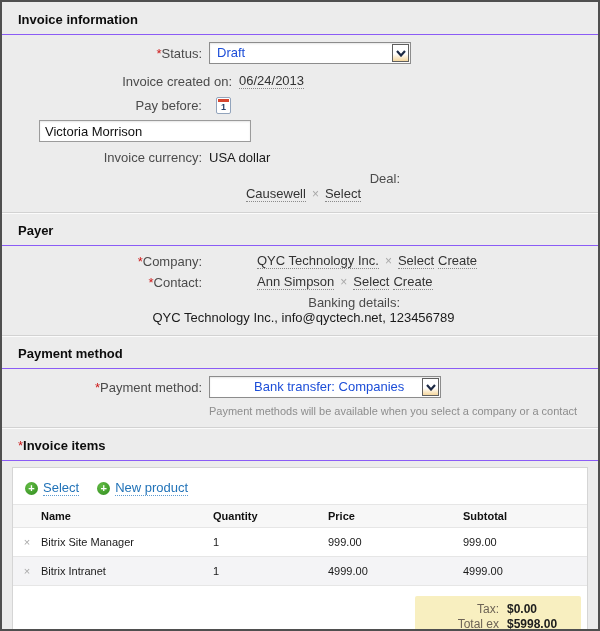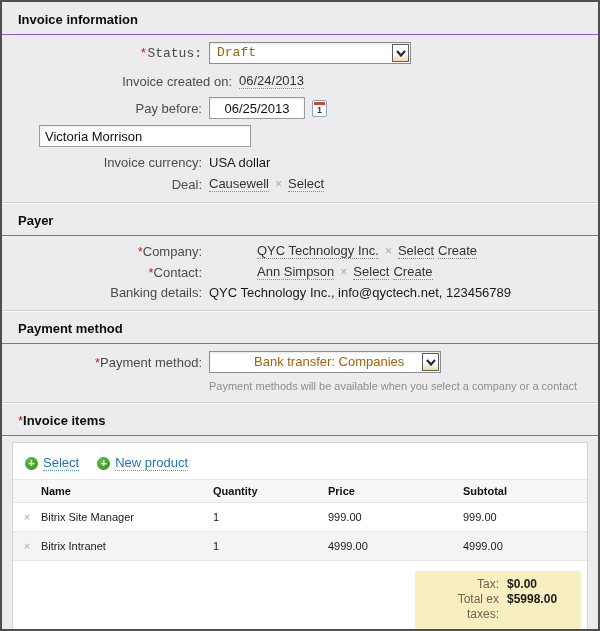--- a/index.html
+++ b/index.html
@@ -8,29 +8,29 @@
 
   .page { width:600px; height:631px; border:2px solid #4f4f4f; background:#ececec; overflow:hidden; }
 
   .section { border-top:1px solid #d2d2d2; box-shadow: inset 0 1px 0 #fbfbfb; }
   .section.first { border-top:none; box-shadow:none; }
   .section-title { font-size:13px; font-weight:bold; color:#0d0d0d; padding:10px 16px 7px; border-bottom:1px solid #8b5cf6; }
   .section-body { padding:7px 0 10px; }
 
   .req { color:#cc1717; font-weight:normal; }
   .form-row { display:flex; align-items:center; margin-bottom:7px; }
-  .form-row:last-child { margin-bottom:0; }
+  .form-row:last-child { margin-bottom:0;flex-direction:column; }
   .form-label { width:200px; text-align:right; color:#4b4b4b; flex:none; padding-right:0; }
   .form-field { margin-left:7px; display:flex; align-items:center; color:#101010; }
 
-  .mb9{margin-bottom:9px;font-family:Liberation Mono, monospace;} .mb8{margin-bottom:8px;margin-left:30px;} .mb6{margin-bottom:6px;} .mb5{margin-bottom:5px;gap:48px;}
+  .mb9{margin-bottom:9px;} .mb8{margin-bottom:8px;margin-left:30px;} .mb6{margin-bottom:6px;} .mb5{margin-bottom:5px;gap:48px;}
 
   
   .sel { position:relative; background:#fff; border:1px solid #8c8c8c; height:22px; line-height:20px;
-         padding:0 26px 0 7px; color:#a16207; box-shadow:inset 0 1px 2px rgba(0,0,0,.10); cursor:pointer; }
+         padding:0 26px 0 7px; color:#1d4ed8; box-shadow:inset 0 1px 2px rgba(0,0,0,.10); cursor:pointer; }
   .sel-w202{width:202px;} .sel-w232{width:232px;padding-left:44px;}
   .sel-btn { position:absolute; top:1px; right:1px; width:17px; height:18px; border:1px solid #5f5f5f;
              background:linear-gradient(#ffffff 55%, #f5d79e); display:flex; align-items:center; justify-content:center; }
 
   input.txt { border:1px solid #9b9b9b; background:#fff; height:22px; font-family:"Liberation Sans",sans-serif;
               font-size:13px; color:#101010; padding:0 5px; box-shadow:inset 0 1px 2px rgba(0,0,0,.10); }
   .txt-date { width:96px; text-align:center; }
   .txt-person { width:212px; }
 
   .cal { display:inline-block; width:15px; height:17px; border:1px solid #92a4bc; background:#fff; margin-left:7px;
@@ -91,21 +91,20 @@
       </div>
       <div class="form-row mb8">
         <div class="form-label">Invoice created on:</div>
         <div class="form-field">
             <a class="dlink">06/24/2013</a>
           </div>
       </div>
       <div class="form-row mb6">
         <div class="form-label">Pay before:</div>
         <div class="form-field">
-          <input class="txt txt-date" value="06/25/2013" style="">
           <span class="cal">
               <span class="cal-top"></span>
               <span class="cal-num">1</span>
             </span>
         </div>
       </div>
       <div class="form-row mb8">
         <div class="form-field">
             <input class="txt txt-person" value="Victoria Morrison" style="">
           </div>

